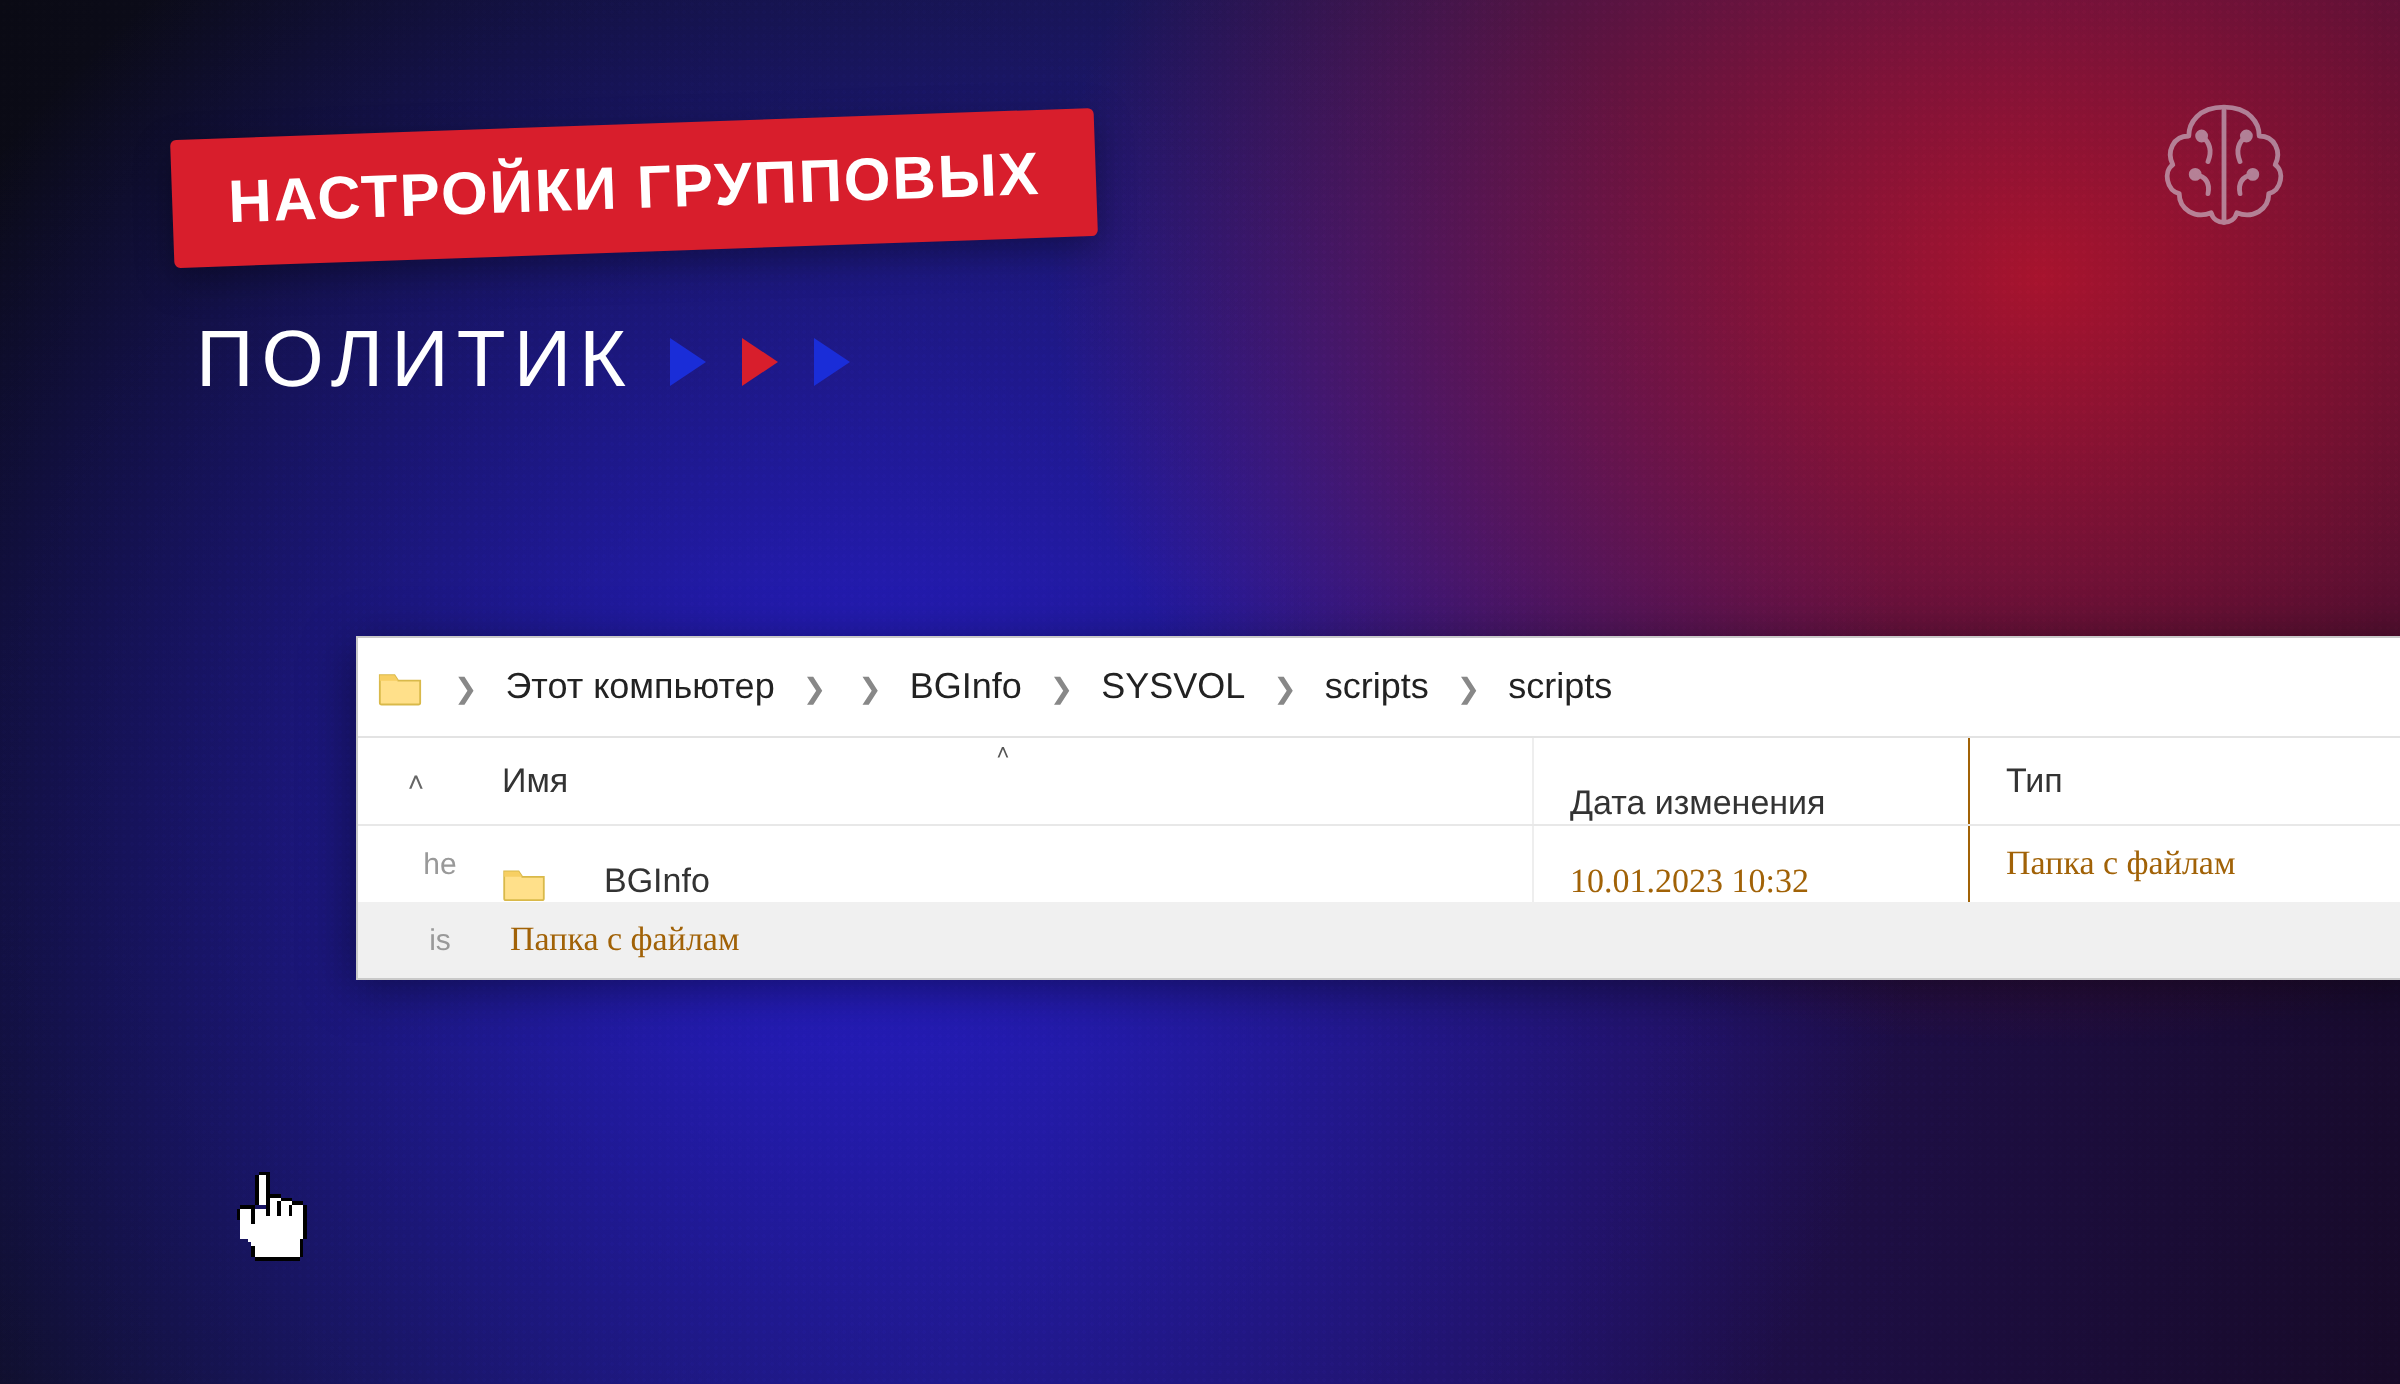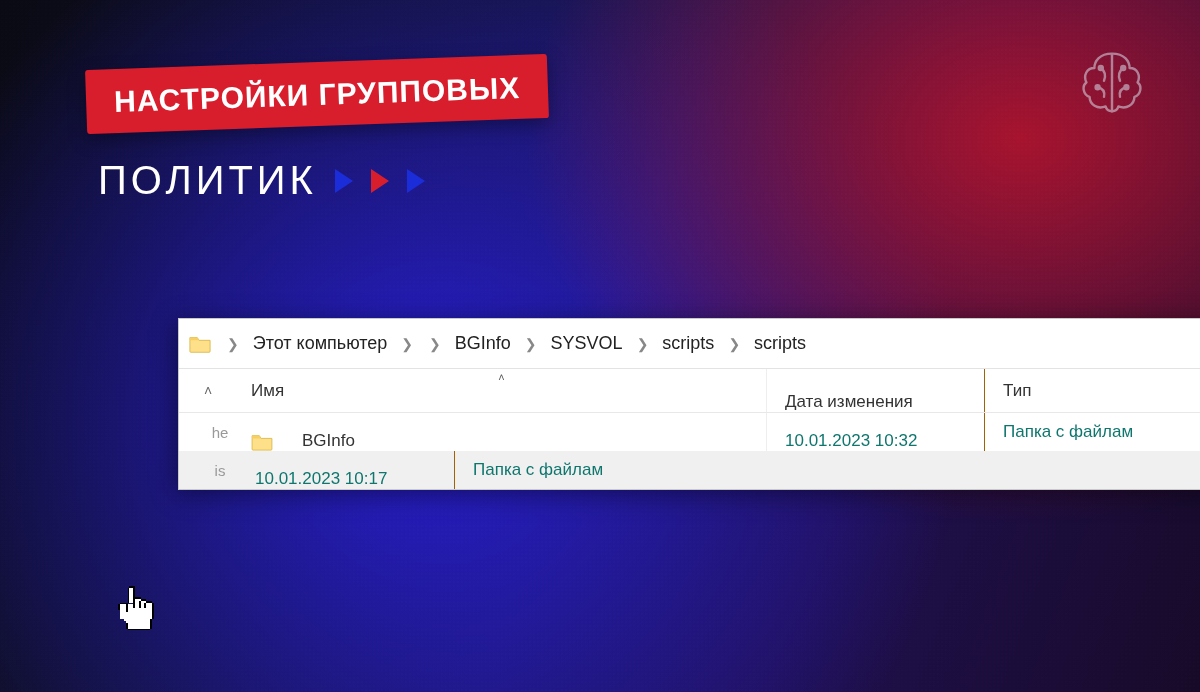--- a/index.html
+++ b/index.html
@@ -101,21 +101,21 @@
   .rows { }
   .row {
     display:flex; align-items:center;
     height: 38px;
     font-size: 17px; color:#333;
   }
   .row.selected { background:#f0f0f0; }
   .row .col-nav { color:#999; font-size:15px;padding-left:24px; }
   .row .name-cell { display:flex; align-items:flex-end; gap:29px; }
   .folder-ico { width:22px; height:18px; }
-  .row .col-date, .row .col-type { color:#0f766e; }
+  .row .col-date, .row .col-type { color:#a16207;font-family:Liberation Serif, serif; }
 
   
   .cursor-hand {
     position:absolute;
     left: 112px; top: 584px;
     width: 46px; height: 52px;
   }
 </style>
 </head>
 <body>
@@ -192,23 +192,20 @@
       </div>
       <div class="col-date">
           <span>10.01.2023 10:32</span>
         </div>
       <div class="col-type">
           <span>Папка с файлам</span>
         </div>
     </div>
     <div class="row selected">
       <div class="col-nav">is</div>
-      <div class="col-date">
-          <span>10.01.2023 10:17</span>
-        </div>
       <div class="col-type">
           <span>Папка с файлам</span>
         </div>
     </div>
   </div>
 </div>
 
 <svg class="cursor-hand" viewBox="0 0 24 28" shape-rendering="crispEdges">
   <g fill="#ffffff" stroke="#000" stroke-width="0">
 

